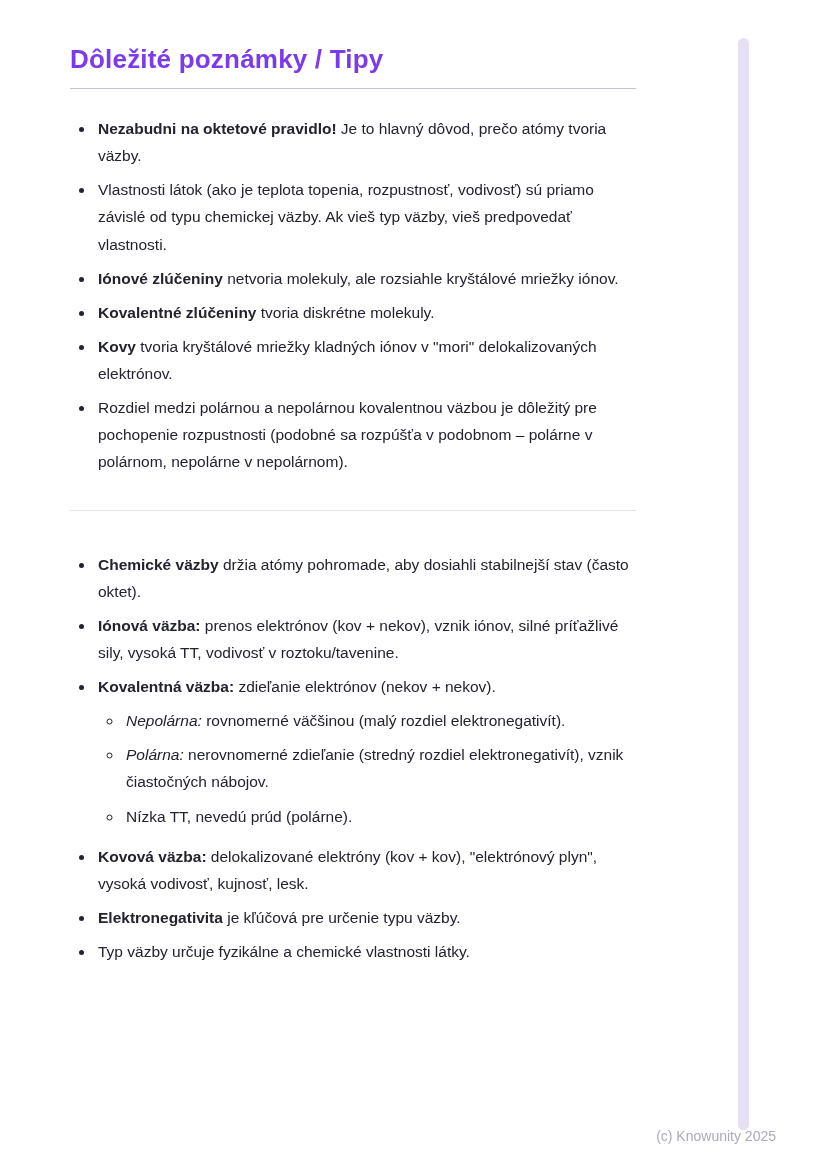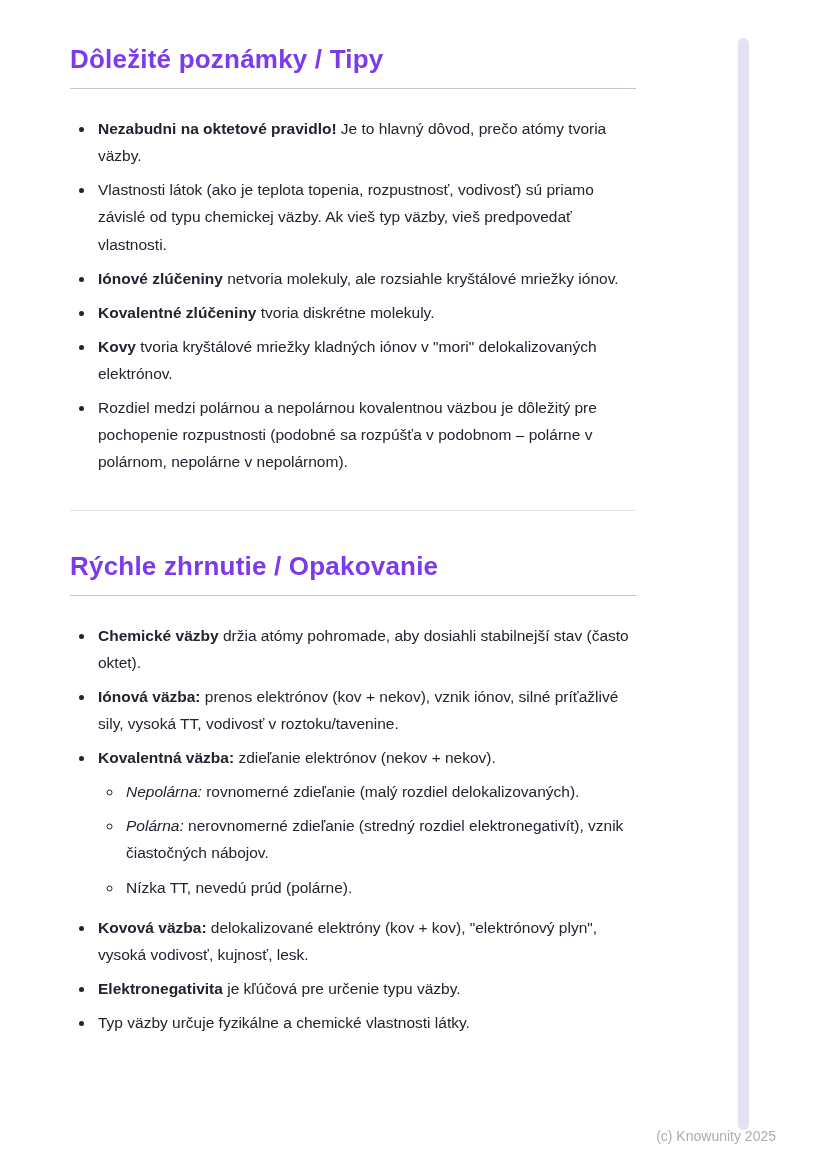--- a/index.html
+++ b/index.html
@@ -98,27 +98,26 @@
           <li><span class="bold">Iónové zlúčeniny</span><span> netvoria molekuly, ale rozsiahle kryštálové mriežky iónov.</span></li>
           <li><span class="bold">Kovalentné zlúčeniny</span><span> tvoria diskrétne molekuly.</span></li>
           <li><span class="bold">Kovy</span><span> tvoria kryštálové mriežky kladných iónov v "mori" delokalizovaných elektrónov.</span></li>
           <li><span>Rozdiel medzi polárnou a nepolárnou kovalentnou väzbou je dôležitý pre pochopenie rozpustnosti (podobné sa rozpúšťa v podobnom – polárne v polárnom, nepolárne v nepolárnom).</span></li>
         </ul>
     </section>
 
     <hr class="divider">
 
     <section>
-      <h1 class="heading">Rýchle zhrnutie / Opakovanie</h1>
 
       <ul class="list">
           <li><span class="bold">Chemické väzby</span><span> držia atómy pohromade, aby dosiahli stabilnejší stav (často oktet).</span></li>
           <li><span class="bold">Iónová väzba:</span><span> prenos elektrónov (kov + nekov), vznik iónov, silné príťažlivé sily, vysoká TT, vodivosť v roztoku/tavenine.</span></li>
           <li><span class="bold">Kovalentná väzba:</span><span> zdieľanie elektrónov (nekov + nekov).</span><ul class="sublist">
-              <li><span class="italic">Nepolárna:</span><span> rovnomerné zdieľanie (malý rozdiel delokalizovaných).</span></li>
+              <li><span class="italic">Nepolárna:</span><span> rovnomerné väčšinou (malý rozdiel elektronegativít).</span></li>
               <li><span class="italic">Polárna:</span><span> nerovnomerné zdieľanie (stredný rozdiel elektronegativít), vznik čiastočných nábojov.</span></li>
               <li><span>Nízka TT, nevedú prúd (polárne).</span></li>
             </ul></li>
           <li><span class="bold">Kovová väzba:</span><span> delokalizované elektróny (kov + kov), "elektrónový plyn", vysoká vodivosť, kujnosť, lesk.</span></li>
           <li><span class="bold">Elektronegativita</span><span> je kľúčová pre určenie typu väzby.</span></li>
           <li><span>Typ väzby určuje fyzikálne a chemické vlastnosti látky.</span></li>
         </ul>
     </section>
 
   </div>

